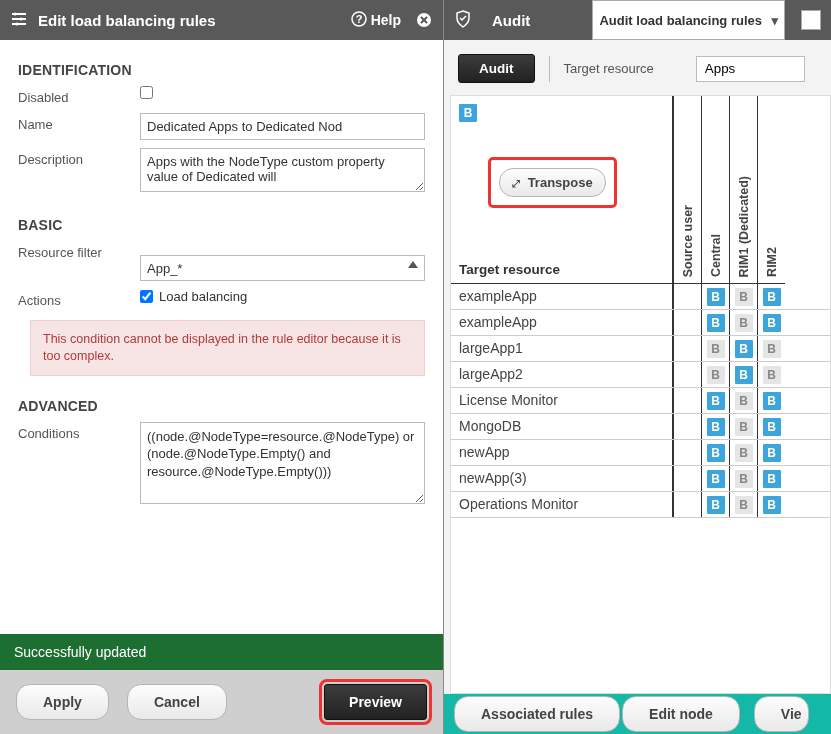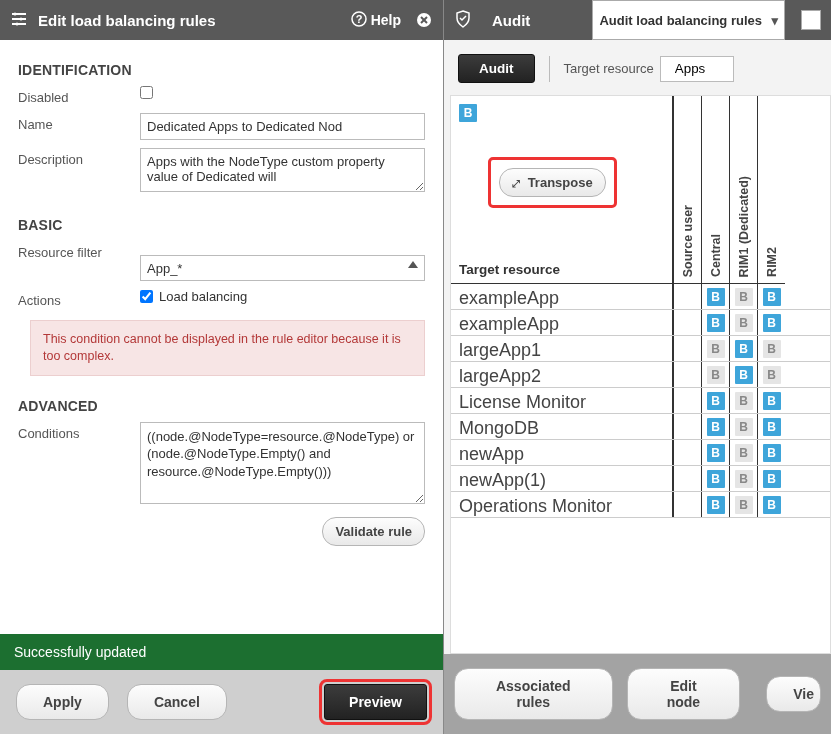--- a/index.html
+++ b/index.html
@@ -169,21 +169,21 @@
   }
   .right-toolbar {
     background:#f3f3f3;
     padding:14px 14px 6px 14px;
     display:flex;
     align-items:center;
     gap:14px;
     border-bottom:0;
   }
   .target-wrap { display:flex; align-items:center; gap:6px; }
-  .target-wrap input { height:26px; border:1px solid #bbb; padding:0 14px; width:74px; }
+  .target-wrap input { height:26px; border:1px solid #bbb; padding:0 8px; width:109px;margin-left:36px; }
   .divider-vert { width:1px; height:26px; background:#bbb; }
   .audit-body {
     flex:1;
     background:#fff;
     margin:6px 0 0 6px;
     overflow:auto;
     position:relative;
     border:1px solid #ddd;
   }
   .grid-area {
@@ -239,35 +239,35 @@
     white-space:nowrap;
     font-weight:bold;
     color:#444;
   }
   .data-rows { }
   .data-row { display:flex; height:26px; border-bottom:1px solid #ccc; }
   .data-row .name {
     width:222px;
     border-right:1px solid #333;
     padding:4px 8px;
-    font-size:18px;
+    font-size:14px;
     color:#444;
   }
   .data-row .cells { display:flex; }
   .data-row .cell {
     width:28px;
     border-left:1px solid #333;
     display:flex;align-items:center;justify-content:center;
   }
   .data-row .cell.su { border-left:1px solid #333; }
   .right-footer {
-    background:#a3a3a3;
-    padding:14px 10px;
-    display:flex;
-    gap:14px;
+    background:#14b8a6;
+    padding:2px 10px;
+    display:flex;
+    gap:2px;
     align-items:center;
   }
   .lbl-text { color:#555; font-size:13px; }
 </style>
 </head>
 <body>
 
 <div class="app">
 
   <div class="left-panel">
@@ -353,23 +353,20 @@
 
       <div class="section-title">ADVANCED</div>
 
       <div class="row">
         <div class="lbl">Conditions</div>
         <div class="ctrl">
           <textarea class="tf cond-ta" rows="4" style="">((node.@NodeType=resource.@NodeType) or (node.@NodeType.Empty() and resource.@NodeType.Empty()))</textarea>
         </div>
       </div>
 
-      <div class="validate-wrap">
-        <button class="btn-light">Validate rule</button>
-      </div>
 
     </div>
 
     <div class="success-bar">Successfully updated</div>
 
     <div class="left-footer">
       <button class="btn-light big">Apply</button>
       <button class="btn-light big">Cancel</button>
       <div class="spacer"></div>
       <span class="highlight-red">
@@ -533,21 +530,21 @@
               </div>
               <div class="cell">
                 <span class="b-pill grey">B</span>
               </div>
               <div class="cell">
                 <span class="b-pill">B</span>
               </div>
             </div>
           </div>
           <div class="data-row">
-            <div class="name">newApp(1)</div>
+            <div class="name">newApp(3)</div>
             <div class="cells">
               <div class="cell su"></div>
               <div class="cell">
                 <span class="b-pill">B</span>
               </div>
               <div class="cell">
                 <span class="b-pill grey">B</span>
               </div>
               <div class="cell">
                 <span class="b-pill">B</span>

